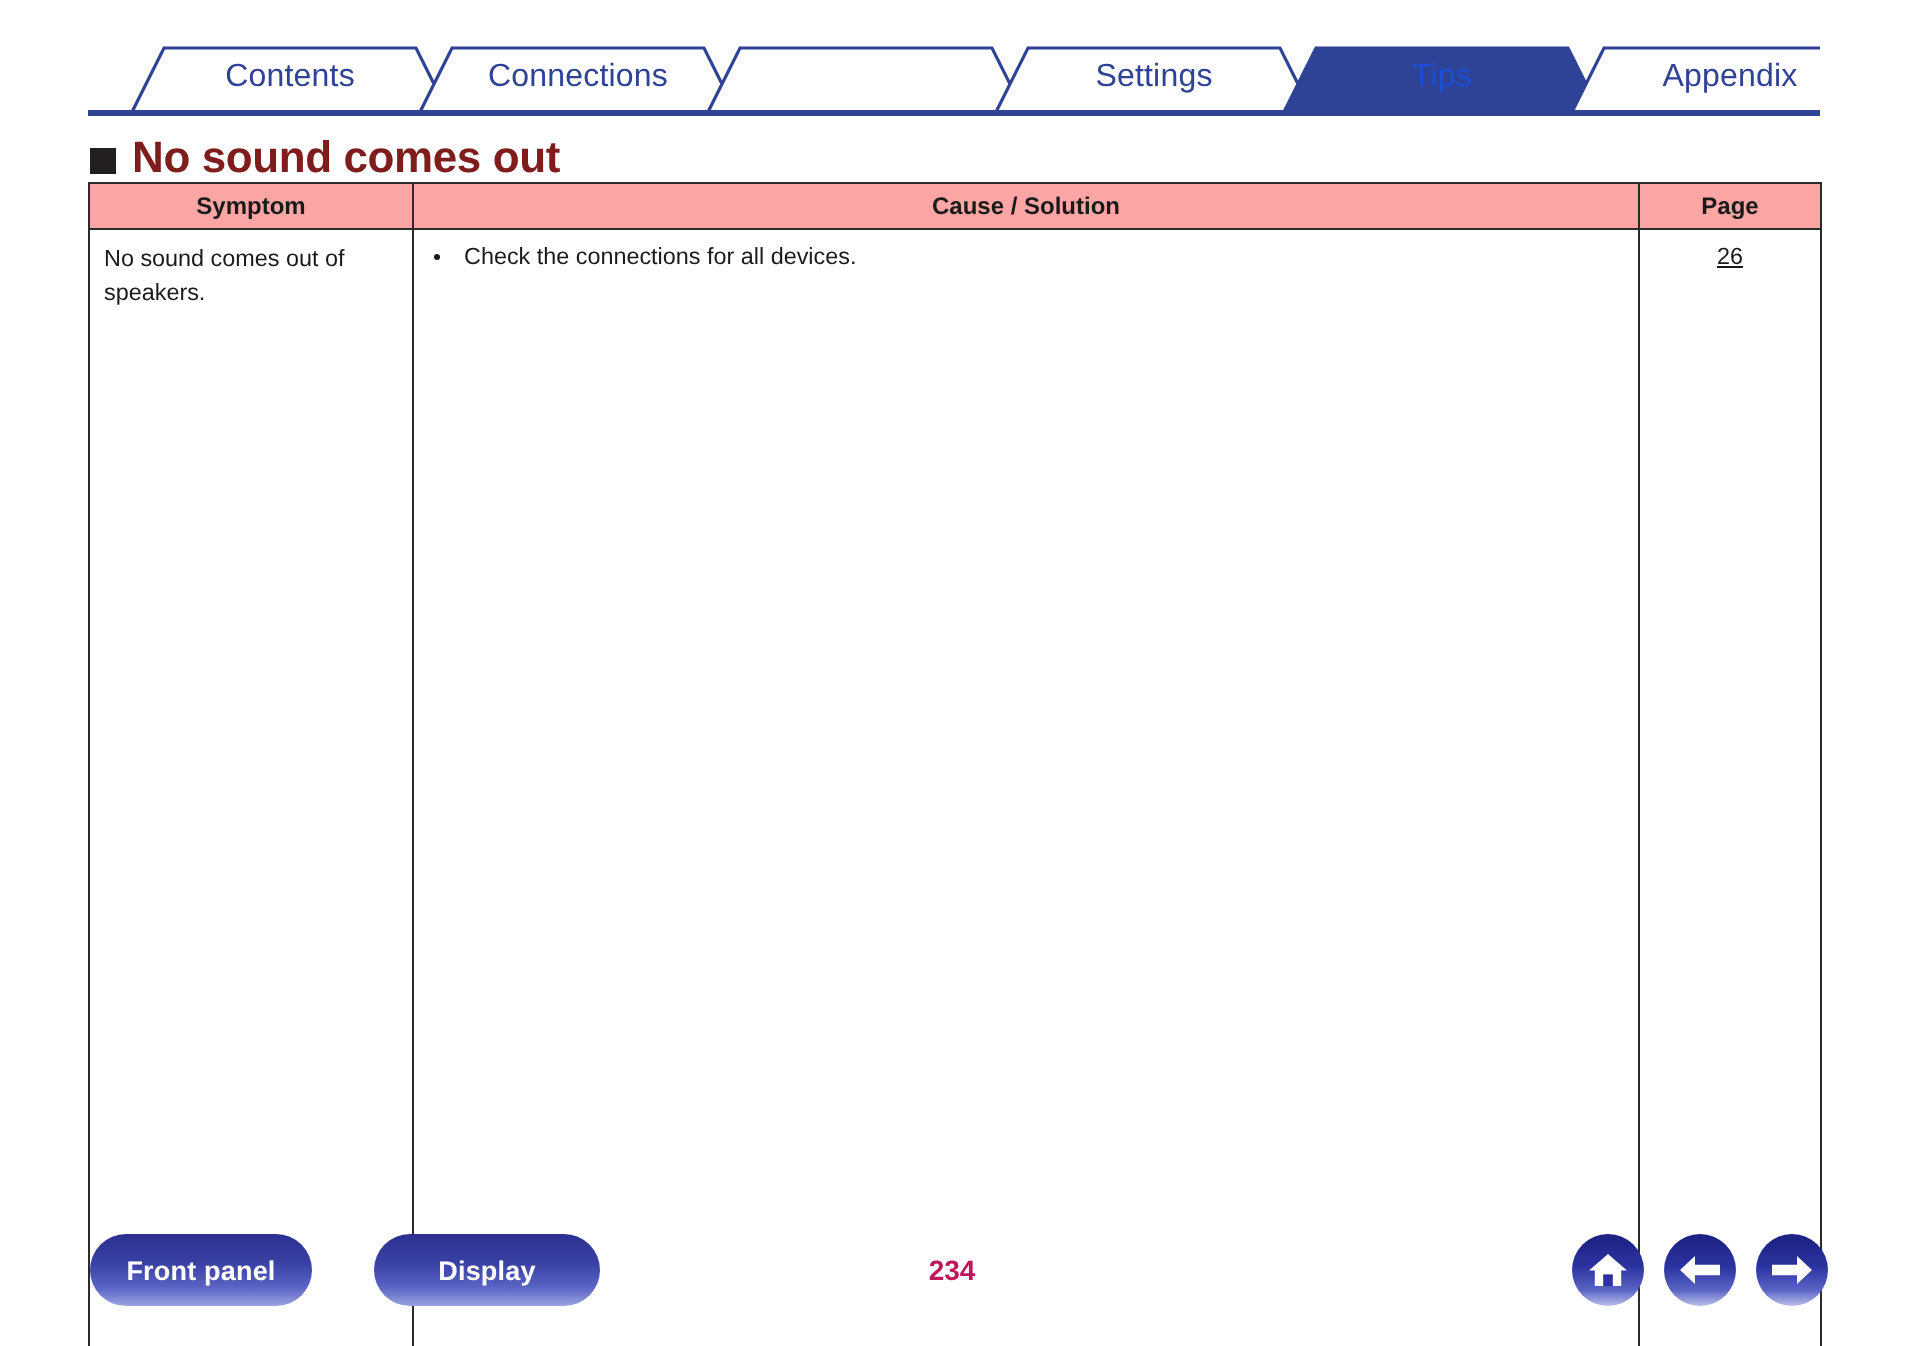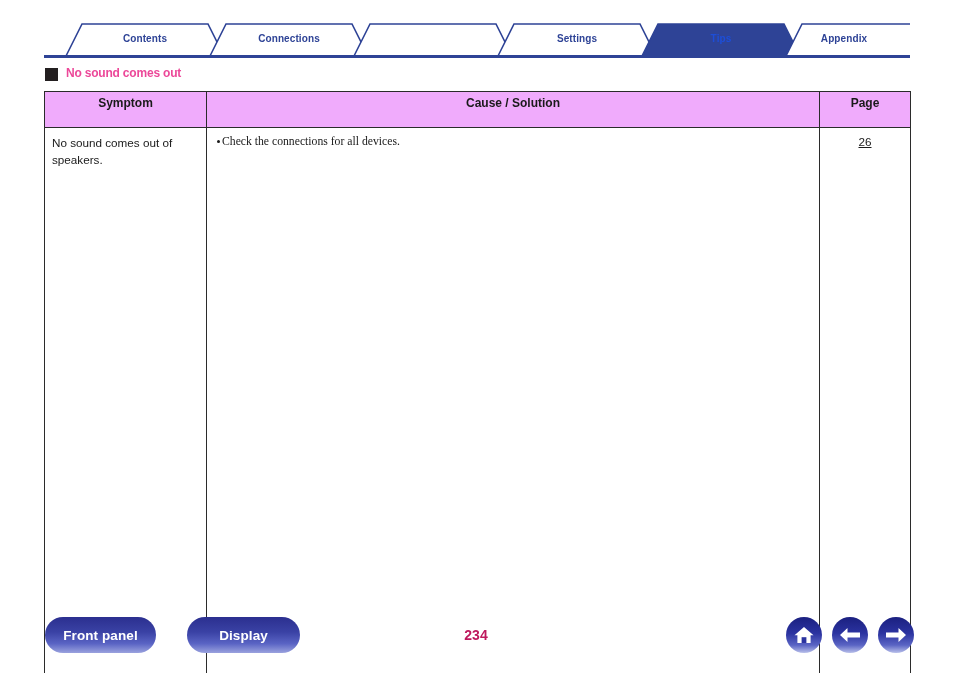--- a/index.html
+++ b/index.html
@@ -25,22 +25,22 @@
     width: 866px;
     height: 36px;
   }
   .tabbar svg { display: block; }
   .tab-label {
     position: absolute;
     top: 0;
     height: 34px;
     line-height: 34px;
     text-align: center;
-    font-size: 10px;
-    font-weight: bold;
+    font-size: 16px;
+    font-weight: normal;
     color: #2e4396;
     letter-spacing: 0.1px;
     white-space: nowrap;
   }
   .tab-label.active { color: #1d4ed8; }
 
   .tabrule {
     position: absolute;
     left: 44px;
     top: 55px;
@@ -60,23 +60,23 @@
   }
   .sq {
     width: 13px;
     height: 13px;
     background: #231f20;
     display: inline-block;
     position: relative;
     top: 1px;
   }
   .section-title {
-    font-size: 12px;
-    font-weight: bold;
-    color: #ec4899;
+    font-size: 22px;
+    font-weight: bold;
+    color: #7f1d1d;
     letter-spacing: -0.2px;
     text-align: center;
   }
 
   
   .tbl {
     position: absolute;
     left: 44px;
     top: 91px;
     width: 866px;
@@ -85,25 +85,25 @@
   }
   .tbl td, .tbl th {
     border: 1px solid #2b2b2b;
     vertical-align: top;
     font-size: 11.7px;
     line-height: 1.32;
     color: #1a1a1a;
     font-weight: normal;
   }
   .tbl thead th {
-    background: #f0abfc;
+    background: #fca5a5;
     text-align: center;
     font-weight: bold;
     font-size: 12px;
-    padding: 4px 4px 15px;
+    padding: 4px 4px 2px;
     vertical-align: middle;
     height: 22px;
   }
   .col-sym { width: 162px; }
   .col-cause { width: 613px; }
   .col-page { width: 91px; }
 
   td.sym {
     padding: 7px 6px 6px 7px;
     line-height: 1.45;
@@ -114,22 +114,21 @@
   td.page {
     text-align: center;
     padding: 6px 4px;
     vertical-align: top;
   }
   .pnum { text-decoration: underline; }
 
   .bullet-row {
     display: flex;
     align-items: flex-start;
-    gap: 2px;
-    font-family: Liberation Serif, serif;
+    gap: 12px;
   }
   .bullet-row .dot {
     flex: 0 0 auto;
     width: 3px; height: 3px;
     border-radius: 50%;
     background: #1a1a1a;
     margin-top: 6px;
   }
   .bullet-row .btext { flex: 1 1 auto; }
 
@@ -198,21 +197,21 @@
 
       <path d="M 598,34 L 614,2 L 740,2 L 756,34 Z" fill="#2e4396" stroke="#2e4396" stroke-width="1.6"></path>
 
       <path d="M 742,34 L 758,2 L 884,2 L 900,34 Z" fill="#ffffff" stroke="#2e4396" stroke-width="1.6"></path>
     </svg>
 
     <div class="tab-label" style="left:22px;  width:158px;">Contents</div>
     <div class="tab-label" style="left:166px; width:158px;">Connections</div>
     <div class="tab-label" style="left:454px; width:158px;">Settings</div>
     <div class="tab-label active" style="left:598px; width:158px;">Tips</div>
-    <div class="tab-label" style="left:721px; width:158px;">Appendix</div>
+    <div class="tab-label" style="left:742px; width:158px;">Appendix</div>
   </div>
   <div class="tabrule"></div>
 
   <div class="section-head">
     <span class="sq"></span>
     <span class="section-title">No sound comes out</span>
   </div>
 
   <table class="tbl">
     <colgroup>

